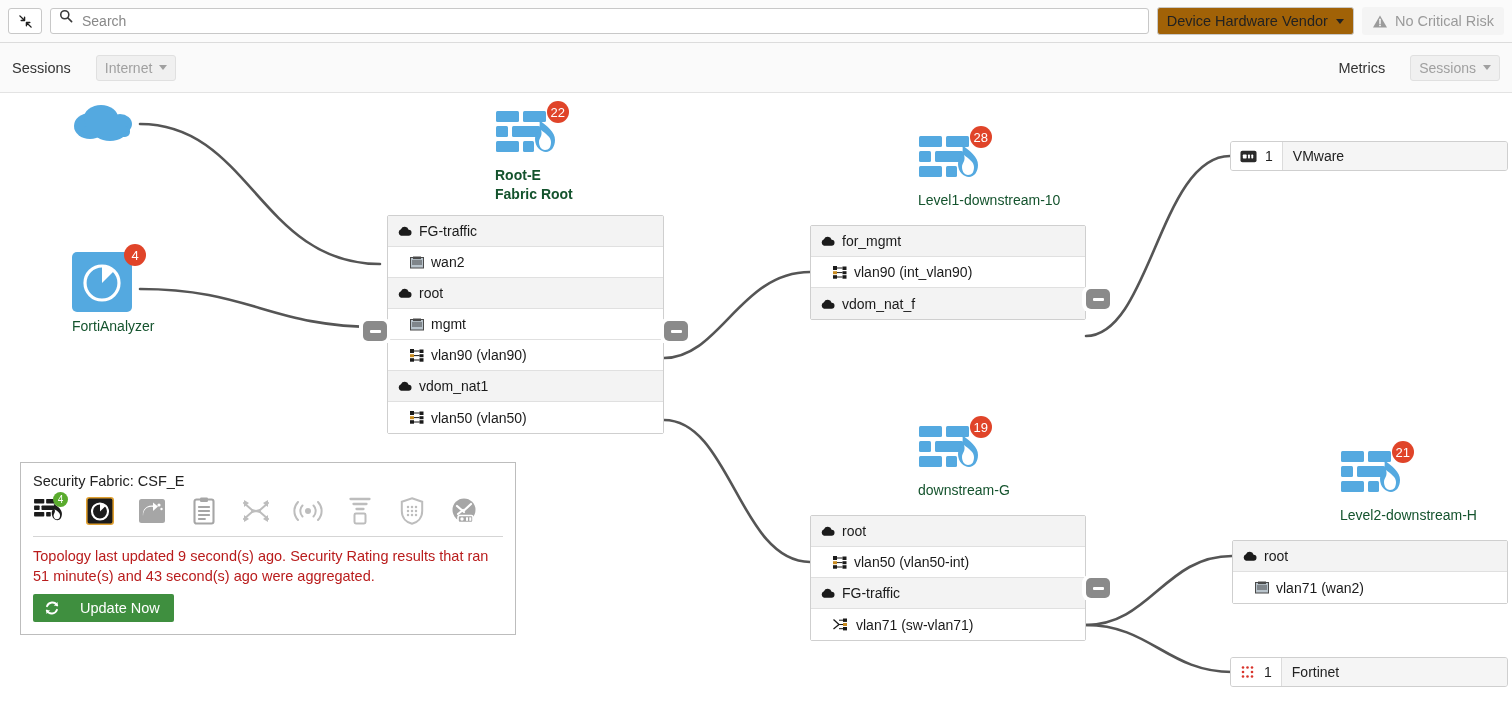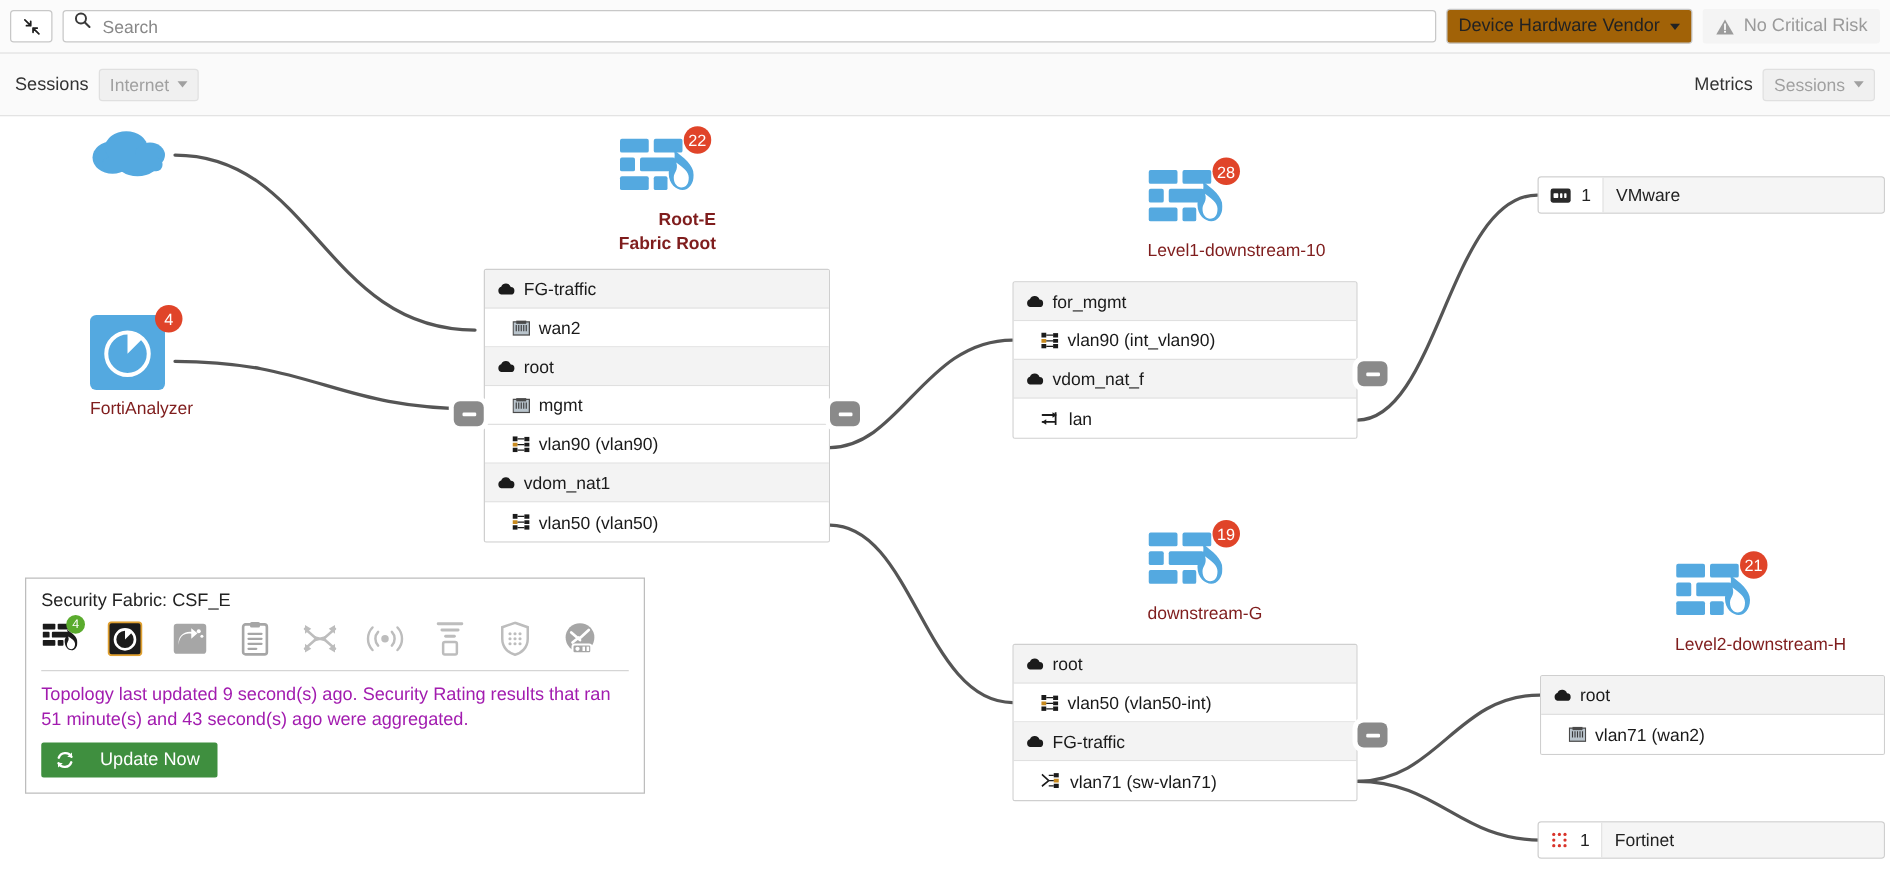--- a/index.html
+++ b/index.html
@@ -87,39 +87,40 @@
   .sb-label { font-size: 14.5px; color: #333; margin-right: 8px; }
   .sb-drop {
     height: 26px;
     display: flex; align-items: center; gap: 6px;
     padding: 0 8px;
     font-size: 14px; color: #a0a0a0;
     background: #f0f0f0;
     border: 1px solid #e0e0e0; border-radius: 3px;
     white-space: nowrap;
     cursor: pointer;
+    margin-left: 17px;
   }
   #subbar .spacer { flex: 1 1 auto; }
 
   
   #canvas {
     position: absolute; left: 0; top: 94px;
     width: 1512px; height: 621px;
     background: #fff;
     overflow: hidden;
   }
   #wires { position: absolute; left: 0; top: 0; width: 1512px; height: 621px; }
 
   
   .node { position: absolute; }
   .node-icon-wrap { position: relative; display: inline-block; }
   .node-label {
-    text-align: right;
+    text-align: left;
     font-size: 14px;
-    color: #7f1d1d;
+    color: #14532d;
     white-space: nowrap;
     line-height: 16px;
     margin-top: 3px;
   }
   .node-label.bold { font-weight: bold; }
   .node-sub { font-weight: normal; }
 
   .badge {
     position: absolute;
     min-width: 22px; height: 22px;
@@ -199,21 +200,21 @@
     width: 496px;
     border: 1px solid #bdbdbd;
     background: #fff;
     padding: 10px 12px 12px 12px;
     margin-left: 12px;
   }
   #legend-title { font-size: 14.5px; color: #222; margin-bottom: 7px; }
   #legend-icons { display: flex; flex-wrap: wrap; gap: 16px 22px; margin-bottom: 10px; }
   .leg-icon { position: relative; width: 30px; height: 30px; display: flex; align-items: center; justify-content: center; }
   #legend hr { border: none; border-top: 1px solid #d5d5d5; margin: 4px 0 9px 0; }
-  #legend-text { font-size: 14.5px; line-height: 20px; color: #a21caf; }
+  #legend-text { font-size: 14.5px; line-height: 20px; color: #b91c1c; }
   #update-btn {
     margin-top: 8px;
     display: inline-flex; align-items: center; gap: 20px;
     background: #3f8f3f;
     color: #fff;
     font-size: 14.5px;
     padding: 6px 14px 6px 11px;
     border: none; border-radius: 2px;
     cursor: pointer;
     font-family: "Liberation Sans", sans-serif;
@@ -482,34 +483,20 @@
         <span>vlan90 (int_vlan90)</span>
       </div>
       <div class="ifrow vdom">
         <span class="gly">
           <svg width="15" height="12" viewBox="0 0 16 12">
             <path d="M4.2 11 A3.6 3.6 0 0 1 4.2 4.2 A4.4 4.4 0 0 1 12.4 4.6 A3.2 3.2 0 0 1 12.2 11 Z" fill="#1b1b1b"></path>
           </svg>
         </span>
         <span>vdom_nat_f</span>
       </div>
-      <div class="ifrow iface">
-        <span class="gly">
-          <svg width="15" height="12" viewBox="0 0 15 12">
-            <g stroke="#1b1b1b" stroke-width="1.5" fill="none" stroke-linecap="round">
-              <line x1="1" y1="3" x2="11" y2="3"></line>
-              <line x1="1" y1="8.5" x2="11" y2="8.5"></line>
-            </g>
-            <path d="M9 0.8 L12.6 3 L9 5.2 Z" fill="#1b1b1b"></path>
-            <path d="M4 6.3 L0.5 8.5 L4 10.7 Z" fill="#1b1b1b"></path>
-            <line x1="11.5" y1="0.8" x2="11.5" y2="11" stroke="#1b1b1b" stroke-width="1.4"></line>
-          </svg>
-        </span>
-        <span>lan</span>
-      </div>
     </div>
   <div class="toggle" style="left:1086px; top:195px;">
     <span class="bar"></span>
   </div>
 
   <div class="node" style="left:918px; top:330px;">
     <div class="node-icon-wrap">
       <svg width="60" height="52" viewBox="0 0 60 52">
         <g fill="#54a9e0">
           <rect x="1" y="2" width="23" height="11" rx="1.5"></rect>

